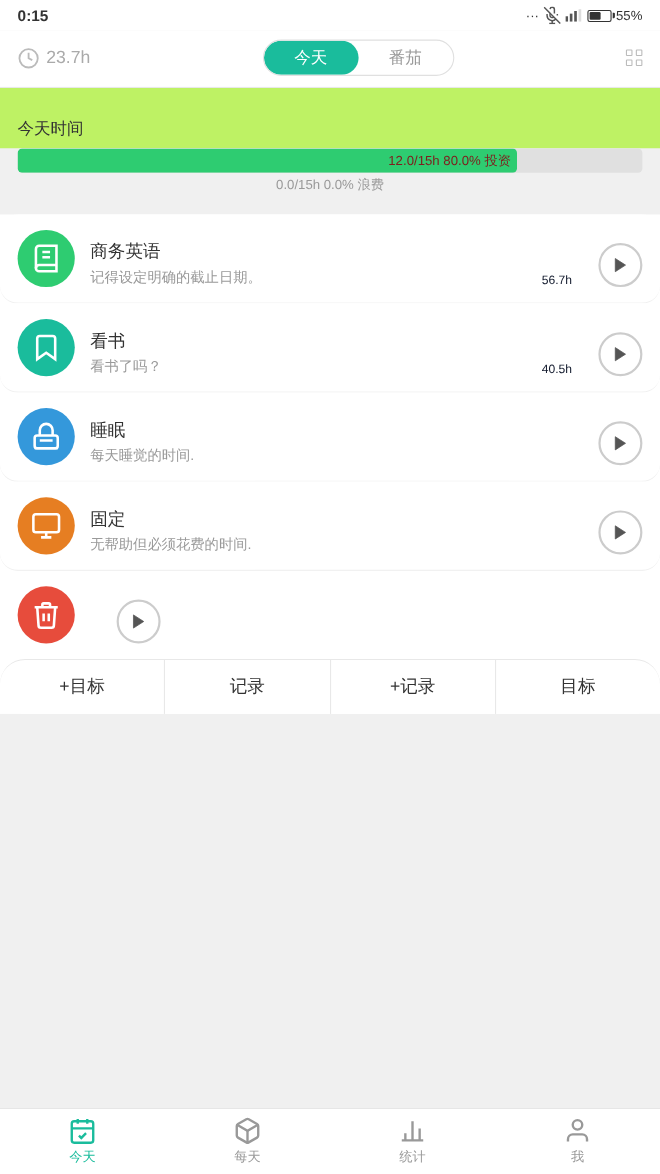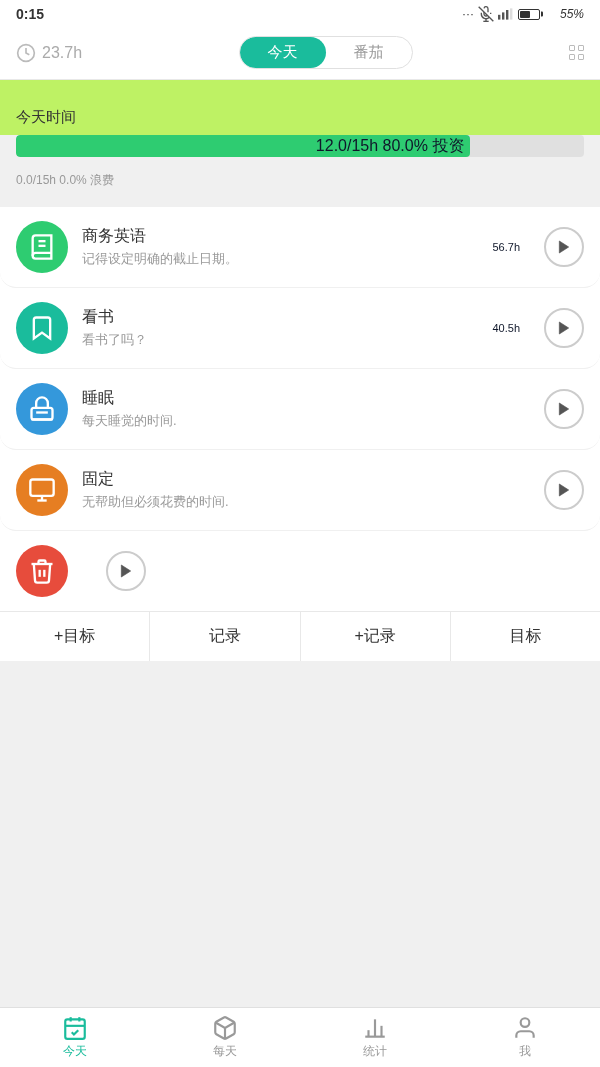--- a/index.html
+++ b/index.html
@@ -19,21 +19,21 @@
       display: flex;
       align-items: center;
       justify-content: space-between;
       padding: 6px 16px;
       font-size: 13px;
       color: #333;
     }
     .status-bar .time { font-weight: 600; font-size: 14px; }
     .status-icons { display: flex; align-items: center; gap: 4px; font-size: 12px; color: #333; }
     .battery {
-      display: inline-flex; align-items: center; gap: 20px; font-style: italic;
+      display: inline-flex; align-items: center; gap: 4px;
     }
     .battery-icon {
       width: 22px; height: 11px; border: 1.5px solid #333; border-radius: 2px; position: relative;
       display: inline-flex; align-items: center; padding: 1px;
     }
     .battery-icon::after {
       content: ''; width: 2px; height: 5px; background: #333;
       position: absolute; right: -4px; top: 50%; transform: translateY(-50%);
       border-radius: 0 1px 1px 0;
     }
@@ -94,36 +94,36 @@
     .progress-bar-container {
       background: #e0e0e0; border-radius: 4px; height: 22px; overflow: hidden;
       position: relative;
     }
     .progress-bar-fill {
       height: 100%; background: #2ecc71; border-radius: 4px;
       display: flex; align-items: center; justify-content: flex-end;
       padding-right: 6px;
     }
     .progress-label {
-      font-size: 16px; color: #0f172a; white-space: nowrap;
+      font-size: 12px; color: #7f1d1d; white-space: nowrap;
     }
     .progress-sublabel {
-      text-align: left; font-size: 12px; color: #999; margin-top: 15px;
+      text-align: center; font-size: 12px; color: #999; margin-top: 3px;
     }
 
     
     .main-card {
       background: #fff;
       margin: 10px 0;
       border-radius: 0;
     }
 
     
     .task-item {
-      display: flex; align-items: center;
+      display: flex; align-items: flex-end;
       padding: 14px 16px;
       border-bottom: 1px solid #f0f0f0;
       gap: 14px;
       background: #fff;
       border-radius: 16px;
     }
     .task-icon-circle {
       width: 52px; height: 52px; border-radius: 50%;
       display: flex; align-items: center; justify-content: center;
       flex-shrink: 0;
@@ -143,20 +143,21 @@
       width: 40px; height: 40px; border-radius: 50%; border: 2px solid #ccc;
       display: flex; align-items: center; justify-content: center;
       cursor: pointer; background: #fff; flex-shrink: 0;
     }
     .play-btn svg { width: 16px; height: 16px; }
 
     
     .bottom-toolbar {
       display: flex; border-top: 1px solid #e8e8e8;
       background: #fff;
+      border-radius: 23px;
     }
     .toolbar-btn {
       flex: 1; text-align: center; padding: 14px 0;
       font-size: 16px; color: #333; cursor: pointer;
       border-right: 1px solid #e8e8e8;
     }
     .toolbar-btn:last-child { border-right: none; }
 
     
     .nav-bar {

